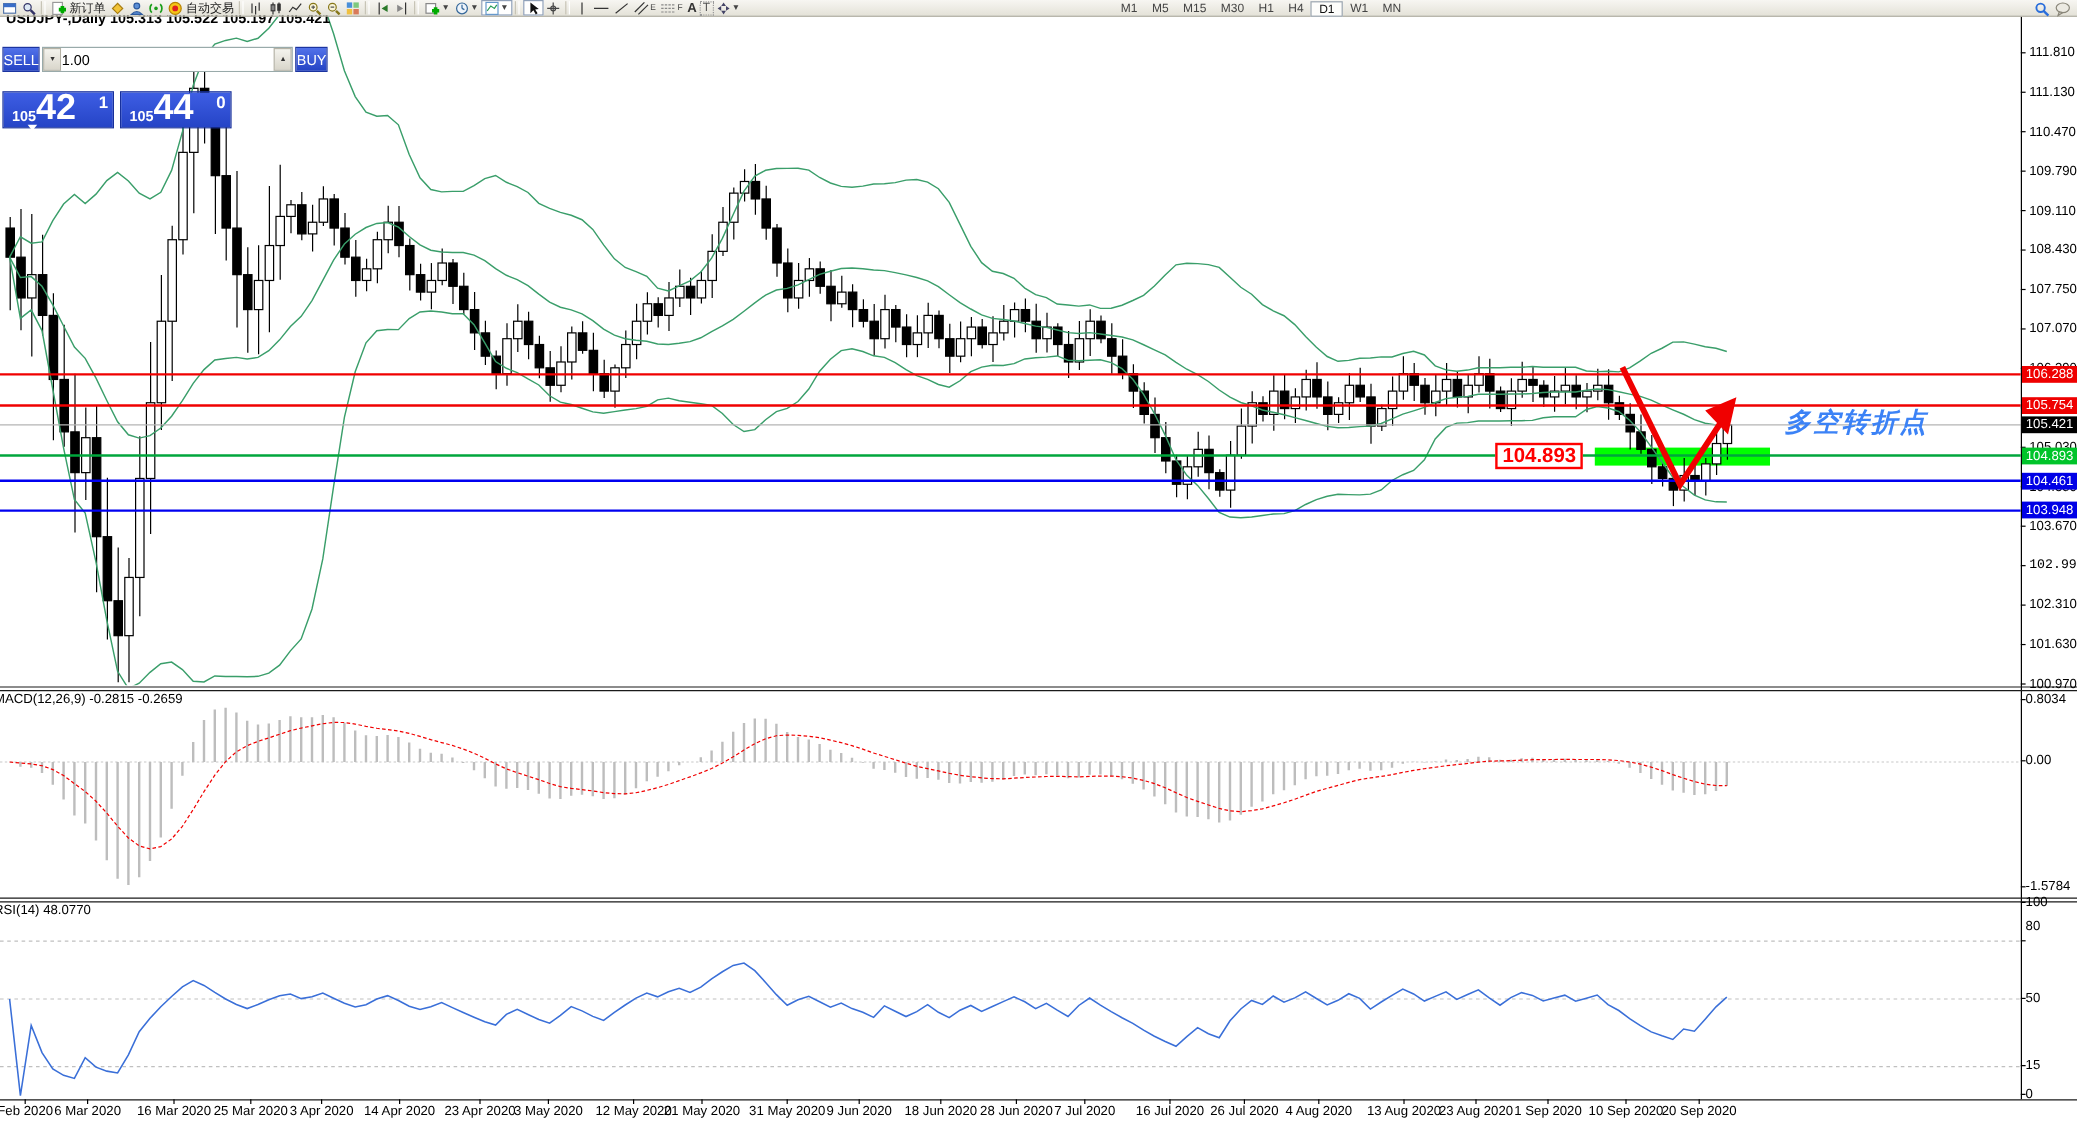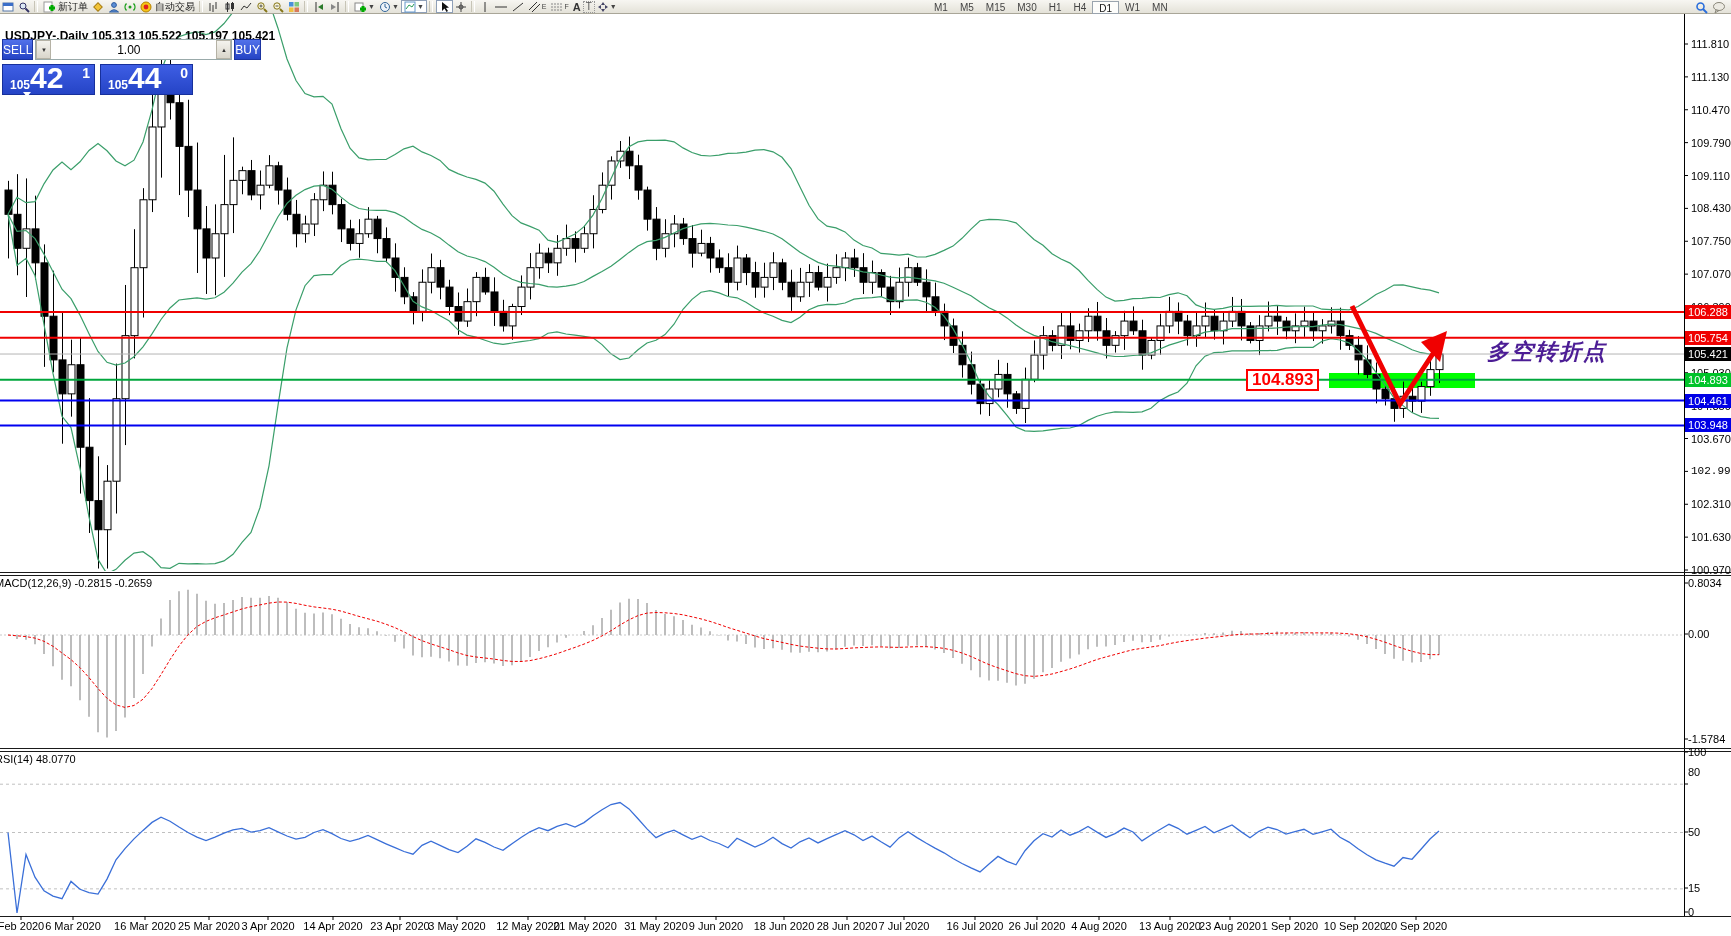--- a/index.html
+++ b/index.html
@@ -12,37 +12,37 @@
 .tbsep{width:4px;height:11px;border-left:1px solid #c7c4b6;border-right:1px solid #fff;margin:0 3px 0 2px}
 .tbi{height:13px;display:flex;align-items:center;padding:0 2px;cursor:default;flex:0 0 auto}
 .tbi.pressed{background:#fff;border:1px solid #8fa0b8}
 .tbl{margin-left:2px;white-space:nowrap;font-size:10px}
 .caret{font-size:7px;color:#444;margin-left:1px}
 #tfgroup{position:absolute;left:928px;top:0;height:14px;display:flex;align-items:center}
 .tf{padding:0 6px;height:13px;line-height:13px;color:#444;font-size:10px;cursor:default}
 .tf.active{background:#fdfdfb;border:1px solid #9aa4ae;color:#111}
 #tb-right{position:absolute;right:3px;top:0;height:14px;display:flex;align-items:center}
 
-#title{position:absolute;left:5px;top:29px;font-size:12px;font-weight:bold;color:#000;z-index:3;white-space:nowrap}
+#title{position:absolute;left:5px;top:8px;font-size:12px;font-weight:bold;color:#000;z-index:3;white-space:nowrap}
 .indlabel{position:absolute;font-size:11px;color:#000;z-index:3;white-space:nowrap}
 .ptick{position:absolute;left:1691px;font-size:11px;color:#000;white-space:nowrap}
 .pbadge{position:absolute;left:1685px;width:46px;height:14px;line-height:14px;text-align:center;font-size:11px;color:#fff;white-space:nowrap}
 .date{position:absolute;top:920px;transform:translateX(-50%);font-size:11px;color:#000;white-space:nowrap}
 .iaxis{position:absolute;left:1688px;font-size:11px;color:#000;white-space:nowrap}
 
 #pricetag{position:absolute;left:1246px;top:369px;height:22px;line-height:18px;padding:0 4px;background:#fff;border:2px solid #f00;color:#f00;font-size:17px;font-weight:bold;z-index:4}
-#turnpoint{position:absolute;left:1487px;top:337px;font-size:22px;font-weight:bold;font-style:italic;color:#4c1d95;letter-spacing:2px;z-index:4;white-space:nowrap}
+#turnpoint{position:absolute;left:1487px;top:337px;font-size:22px;font-weight:bold;font-style:italic;color:#3b82f6;letter-spacing:2px;z-index:4;white-space:nowrap}
 
 #ocw{position:absolute;left:2px;top:39px;width:191px;z-index:5}
 .ocw-row{display:flex;height:21px}
 .ocw-btn{width:44px;background:linear-gradient(#5272ea,#2443c4);color:#fff;border:1px solid #1b34a0;font-size:12px;font-family:"Liberation Sans",sans-serif;cursor:pointer}
 .spinwrap{display:flex;flex:1;margin:0 2px;border:1px solid #9aa;background:#fff}
 .sp{width:15px;background:linear-gradient(#f4f3ee,#d9d6cb);border:1px solid #b5b2a5;font-size:6px;color:#333;cursor:pointer;font-family:"Liberation Sans",sans-serif}
-.vol{flex:1;border:0;outline:0;text-align:center;padding-right:10px;font-size:12px;font-family:"Liberation Sans",sans-serif}
-.ocw-prices{display:flex;margin-top:4px;gap:5px}
+.vol{flex:1;border:0;outline:0;text-align:left;padding-right:22px;font-size:12px;font-family:"Liberation Sans",sans-serif}
+.ocw-prices{display:flex;margin-top:16px;gap:5px}
 .pbox{position:relative;width:93px;height:31px;background:linear-gradient(#3e5ee4,#2544c6);border:1px solid #17309c;color:#fff;cursor:pointer}
 .p-small{position:absolute;left:7px;bottom:2px;font-size:12px;font-weight:bold}
 .p-huge{position:absolute;left:27px;top:-4px;font-size:30px;font-weight:bold}
 .p-sup{position:absolute;right:4px;top:0;font-size:14px;font-weight:bold}
 .collapse{position:absolute;left:20px;top:27px;width:0;height:0;border-left:4px solid transparent;border-right:4px solid transparent;border-top:5px solid #fff}
 </style>
 </head>
 <body>
 
 <div id="app">

